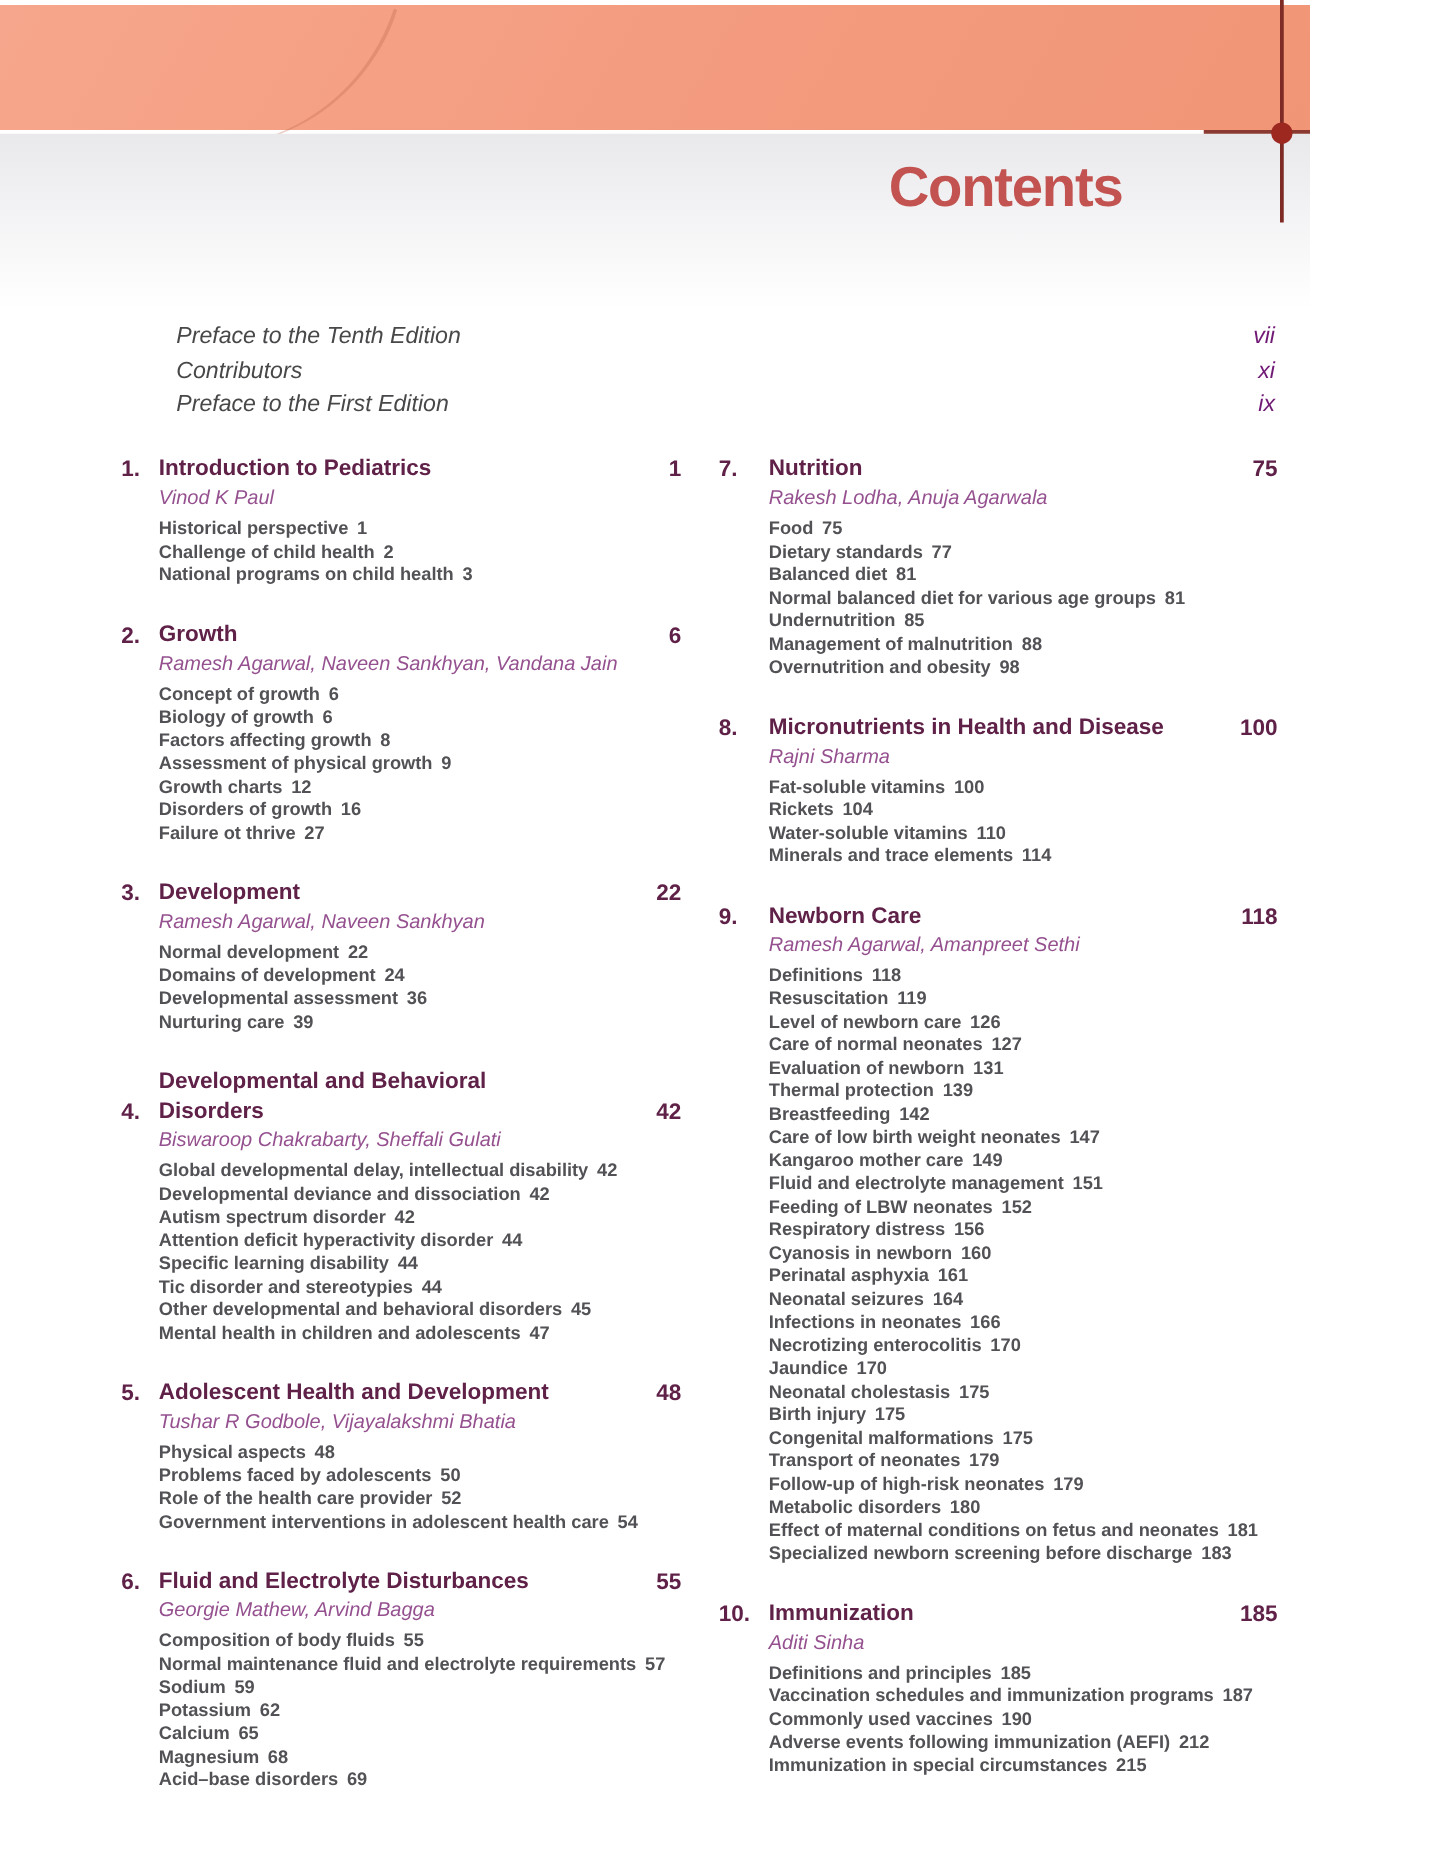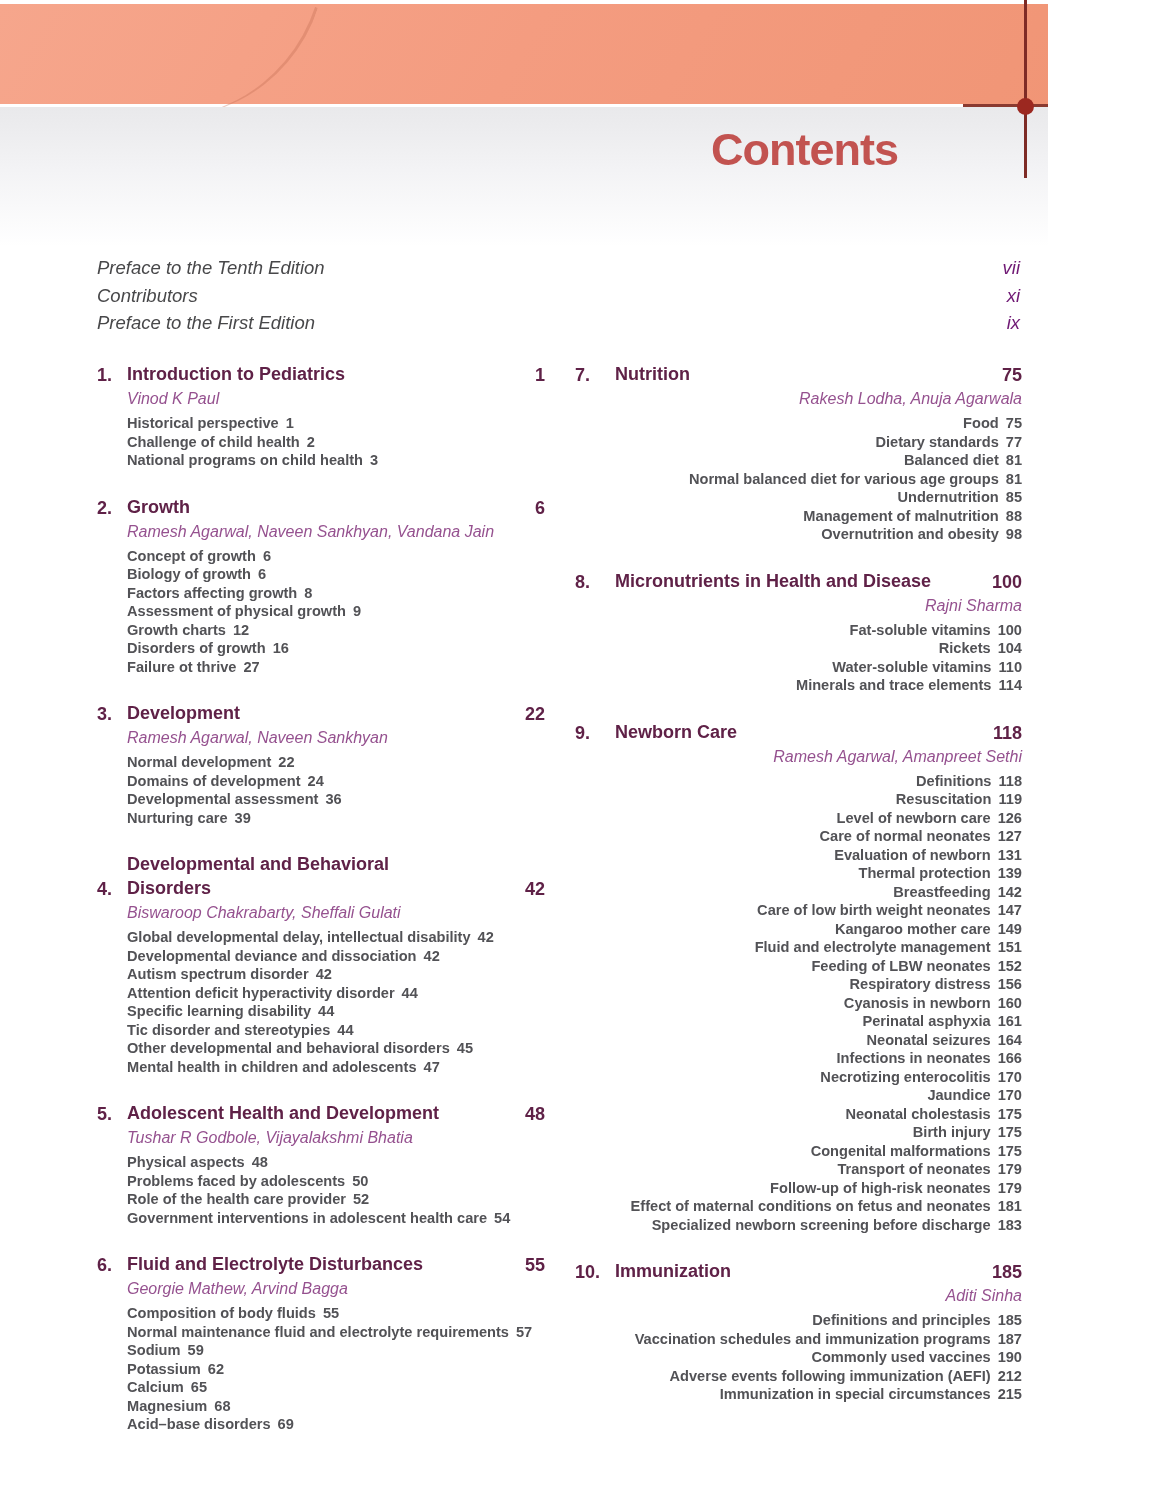--- a/index.html
+++ b/index.html
@@ -28,38 +28,38 @@
   .contents-title{
     position:absolute;right:150px;top:124px;
     font-size:45px;font-weight:bold;letter-spacing:-1px;
     color:#c25350;
   }
   .v-rule{position:absolute;left:1024px;top:0;width:3px;height:178px;background:#7e2b26;}
   .h-rule{position:absolute;left:963px;top:104px;width:194px;height:3px;background:#8a3a30;}
   .rule-dot{position:absolute;left:1017px;top:98px;width:17px;height:17px;border-radius:50%;background:#9c2820;}
   
   .front-matter{position:absolute;left:97px;top:254px;width:923px;}
-  .fm-row{display:flex;align-items:flex-end;line-height:27.5px;}
+  .fm-row{display:flex;align-items:flex-end;line-height:27.5px;margin-left:44px;}
   .fm-label{flex:1;font-style:italic;font-size:18.5px;color:#48484a;}
   .fm-page{font-style:italic;font-size:18.5px;color:#701a75;}
   
   .columns{position:absolute;left:97px;top:362px;width:925px;}
   .col{position:absolute;top:0;}
   .col-left{left:0;width:448px;}
   .col-right{left:478px;width:447px;}
   .chapter{margin-bottom:25px;}
   .ch-head{display:flex;align-items:flex-end;}
   .ch-num{width:30px;flex:none;font-size:18px;font-weight:bold;color:#5f2147;text-align:left;}
   .col-right .ch-num{width:40px;}
   .ch-title{flex:1;min-width:0;font-size:18px;font-weight:bold;color:#5f2147;white-space:pre-line;line-height:24px;}
   .ch-page{flex:none;margin-left:4px;font-size:18px;font-weight:bold;color:#5f2147;text-align:right;}
   .ch-authors{margin:2px 0 5px 0;font-size:16px;font-style:italic;color:#95518f;line-height:21px;}
   .ch-body{padding:0;}
   .ch-indent{padding-left:30px;}
-  .col-right .ch-indent{padding-left:40px;text-align:right;}
+  .col-right .ch-indent{padding-left:40px;}
   .topics{list-style:none;margin:0;padding:0;font-weight:bold;}
   .topic{font-size:14.6px;color:#525256;line-height:18.5px;}
   .topic-page{margin-left:7px;color:#525256;}
 </style>
 </head>
 <body>
 
 <div class="page">
 
   <div class="band">
@@ -256,20 +256,21 @@
               <li class="topic"><span class="topic-label">Perinatal asphyxia</span><span class="topic-page">161</span></li>
               <li class="topic"><span class="topic-label">Neonatal seizures</span><span class="topic-page">164</span></li>
               <li class="topic"><span class="topic-label">Infections in neonates</span><span class="topic-page">166</span></li>
               <li class="topic"><span class="topic-label">Necrotizing enterocolitis</span><span class="topic-page">170</span></li>
               <li class="topic"><span class="topic-label">Jaundice</span><span class="topic-page">170</span></li>
               <li class="topic"><span class="topic-label">Neonatal cholestasis</span><span class="topic-page">175</span></li>
               <li class="topic"><span class="topic-label">Birth injury</span><span class="topic-page">175</span></li>
               <li class="topic"><span class="topic-label">Congenital malformations</span><span class="topic-page">175</span></li>
               <li class="topic"><span class="topic-label">Transport of neonates</span><span class="topic-page">179</span></li>
               <li class="topic"><span class="topic-label">Follow-up of high-risk neonates</span><span class="topic-page">179</span></li>
+              <li class="topic"><span class="topic-label">Metabolic disorders</span><span class="topic-page">180</span></li>
               <li class="topic"><span class="topic-label">Effect of maternal conditions on fetus and neonates</span><span class="topic-page">181</span></li>
               <li class="topic"><span class="topic-label">Specialized newborn screening before discharge</span><span class="topic-page">183</span></li>
             </ul>
           </div>
         </article>
         <article class="chapter">
           <div class="ch-head">
             <span class="ch-num">10.</span>
             <span class="ch-title">Immunization</span>
             <span class="ch-page">185</span>

